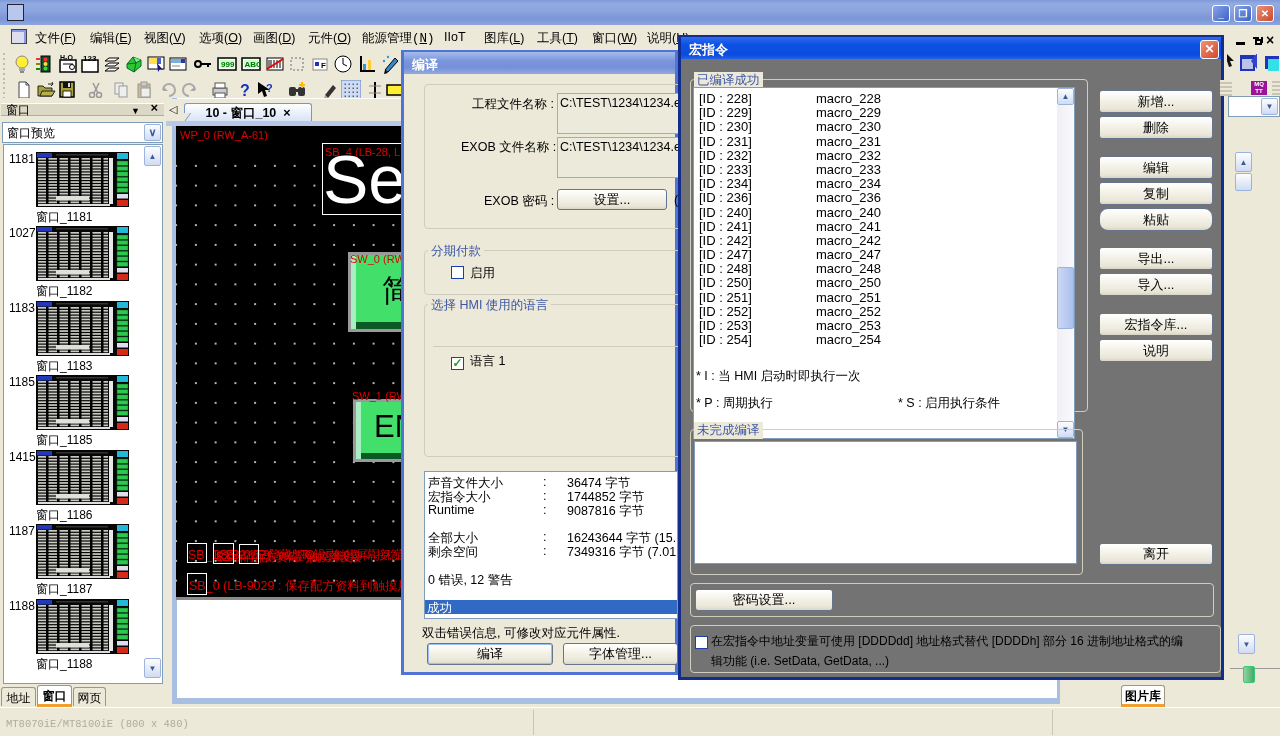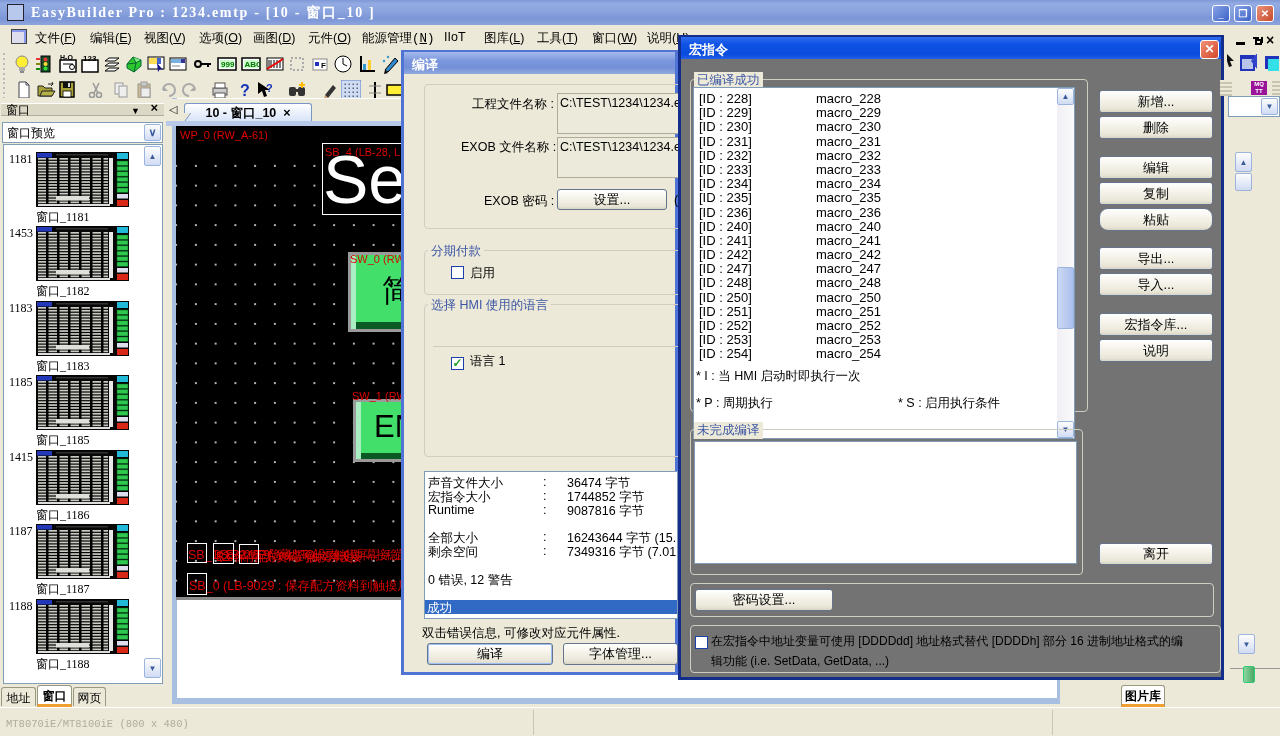--- a/index.html
+++ b/index.html
@@ -20,21 +20,21 @@
 
 #tb1{left:0;top:49px;width:1280px;height:36px;background:#ece9d8;}
 #tb2{left:0;top:80px;width:1280px;height:24px;background:#ece9d8;}
 .tbgrip{position:absolute;left:3px;top:4px;bottom:4px;width:2px;background:repeating-linear-gradient(180deg,#bbb 0 2px,#ece9d8 2px 5px);}
 .svgi{position:absolute;}
 
 #lp{left:0;top:98px;width:166px;height:604px;background:#ece9d8;}
 #lphead{left:1px;top:5px;width:163px;height:13px;background:#dcd8c6;font-size:12px;padding:0px 5px;line-height:12px;border-top:1px solid #fff;border-bottom:1px solid #b0ad9c;}
 #lpcombo{left:2px;top:24px;width:161px;height:21px;background:#fff;border:1px solid #7f9db9;font-size:12px;padding:2px 4px;}
 #lplist{left:3px;top:46px;width:160px;height:540px;background:#fff;border:1px solid #7f9db9;overflow:hidden;}
-.thumbwrap{position:absolute;left:0;width:160px;height:75px;font-family:Liberation Serif, serif;}
+.thumbwrap{position:absolute;left:0;width:160px;height:75px;}
 .tnum{position:absolute;left:5px;top:0;font-size:12px;}
 .timg{position:absolute;left:32px;top:0;width:93px;height:55px;}
 .tlabel{position:absolute;left:32px;top:57px;font-size:12px;}
 .sbtn{background:linear-gradient(180deg,#fdfdfd,#d0dbf3);border:1px solid #9cb4dd;border-radius:2px;color:#4d6185;text-align:center;font-size:11px;}
 
 #mdi{left:172px;top:98px;width:888px;height:606px;background:#fff;border-left:5px solid #a9bfe2;border-bottom:6px solid #a9bfe2;border-right:3px solid #a9bfe2;}
 #tabrow{left:166px;top:99px;width:500px;height:22px;background:#ece9d8;}
 #cvs{left:176px;top:126px;width:230px;height:474px;background:#000;border-bottom:3px solid #8a8a8a;}
 #cvs:after{content:"";position:absolute;left:0;top:30px;right:0;bottom:0;
  background-image:radial-gradient(circle,#b5b5b5 0.9px,transparent 1.3px);background-size:19.75px 19.75px;background-position:10px 0px;}
@@ -57,21 +57,20 @@
 .cl{position:absolute;left:3px;}.cc{position:absolute;left:118px;}.cv{position:absolute;left:142px;}
 
 #status{left:0;top:707px;width:1280px;height:29px;background:#ece9d8;border-top:1px solid #fff;color:#b0ac9e;font-family:"Liberation Mono",monospace;font-size:10.5px;letter-spacing:0px;}
 .tab{position:absolute;height:19px;background:#ece9d8;border:1px solid #9a9880;border-bottom:0;border-radius:3px 3px 0 0;font-size:12px;text-align:center;padding-top:2px;}
 </style></head>
 <body>
 <div id="root">
 
 <div class="abs" id="titlebar">
  <div class="abs ticon"></div>
- <div class="abs ttext">EasyBuilder Pro : 1234.emtp - [10 - 窗口_10 ]</div>
  <div class="abs capbtn capblue" style="left:1212px;">_</div>
  <div class="abs capbtn capblue" style="left:1234px;">❐</div>
  <div class="abs capbtn capred" style="left:1256px;">✕</div>
 </div>
 
 <div class="abs" id="menubar">
  <div class="abs mdico"></div>
  <span class="mi" style="left:35px;">文件(<u>F</u>)</span>
  <span class="mi" style="left:90px;">编辑(<u>E</u>)</span>
  <span class="mi" style="left:144px;">视图(<u>V</u>)</span>
@@ -327,21 +326,21 @@
               <rect x="81" y="19.8" width="11" height="4.4" fill="#2ec84e" stroke="#0a5a20" stroke-width="0.5"></rect>
               <rect x="81" y="25.2" width="11" height="4.4" fill="#2ec84e" stroke="#0a5a20" stroke-width="0.5"></rect>
               <rect x="81" y="30.6" width="11" height="4.4" fill="#2ec84e" stroke="#0a5a20" stroke-width="0.5"></rect>
               <rect x="81" y="36.0" width="11" height="4.4" fill="#2ec84e" stroke="#0a5a20" stroke-width="0.5"></rect>
               <rect x="81" y="42" width="11" height="4.5" fill="#dde"></rect>
               <rect x="81" y="48" width="11" height="6" fill="#d82818"></rect>
             </svg></div>
           <span class="tlabel">窗口_1181</span>
         </div>
         <div class="thumbwrap" style="top:81px;">
-          <span class="tnum">1453</span>
+          <span class="tnum">1027</span>
           <div class="timg"><svg width="93" height="55">
               <rect x="0" y="0" width="93" height="55" fill="#060606"></rect>
               <rect x="2" y="6.0" width="70" height="1.7" fill="#c9c9c2"></rect>
               <rect x="2" y="8.9" width="70" height="1.7" fill="#c9c9c2"></rect>
               <rect x="2" y="11.8" width="70" height="1.7" fill="#c9c9c2"></rect>
               <rect x="2" y="14.7" width="70" height="1.7" fill="#c9c9c2"></rect>
               <rect x="2" y="17.6" width="70" height="1.7" fill="#c9c9c2"></rect>
               <rect x="2" y="20.5" width="70" height="1.7" fill="#c9c9c2"></rect>
               <rect x="2" y="23.4" width="70" height="1.7" fill="#c9c9c2"></rect>
               <rect x="2" y="26.3" width="70" height="1.7" fill="#c9c9c2"></rect>
@@ -728,24 +727,20 @@
           </div>
           <div class="mrow">
             <span class="mid">[ID : 233]</span>
             <span class="mname">macro_233</span>
           </div>
           <div class="mrow">
             <span class="mid">[ID : 234]</span>
             <span class="mname">macro_234</span>
           </div>
           <div class="mrow">
-            <span class="mid">[ID : 235]</span>
-            <span class="mname">macro_235</span>
-          </div>
-          <div class="mrow">
             <span class="mid">[ID : 236]</span>
             <span class="mname">macro_236</span>
           </div>
           <div class="mrow">
             <span class="mid">[ID : 240]</span>
             <span class="mname">macro_240</span>
           </div>
           <div class="mrow">
             <span class="mid">[ID : 241]</span>
             <span class="mname">macro_241</span>

